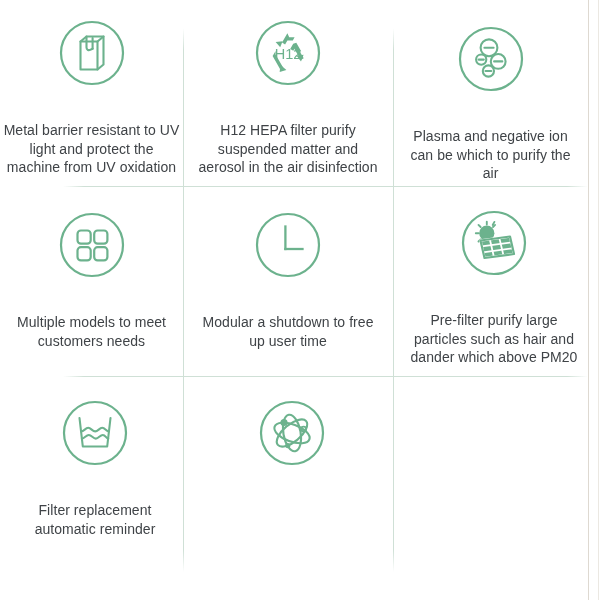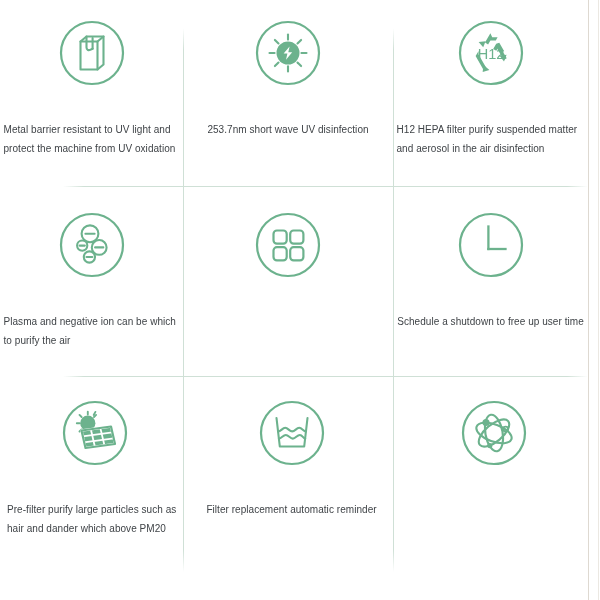--- a/index.html
+++ b/index.html
@@ -78,22 +78,23 @@
 
   .icon-wrap {
     width: 72px;
     height: 72px;
     flex: 0 0 auto;
   }
   .icon-wrap svg { display: block; width: 72px; height: 72px; }
 
   .caption {
     margin-top: 12px;
+    text-align: center;
     color: #3f4347;
-    font-size: 10px;
+    font-size: 14px;
     line-height: 18.5px;
     letter-spacing: .05px;
     max-width: 176px;
   }
   .cell.c2 .caption { max-width: 186px; }
   .cell.c3 .caption { max-width: 188px; }
   .cell.r3.c3 .caption { max-width: 192px; }
 </style>
 </head>
 <body>
@@ -119,40 +120,20 @@
             <path d="M24.5 24.5 L41.5 24.5 L41.5 52.5"></path>
             <path d="M41.5 24.5 L47.5 19.5"></path>
             <path d="M30.5 19.5 L30.5 30.5 C30.5 32.6 32.4 33.7 34.2 32.9 L36.6 31.7"></path>
             <path d="M36.6 31.7 L36.6 21.0"></path>
           </g>
         </svg>
       </div>
       <div class="caption">Metal barrier resistant to UV light and protect the machine from UV oxidation</div>
     </div>
 
-    <div class="cell r1 c2">
-      <div class="icon-wrap">
-        <svg viewBox="0 0 72 72">
-          <circle cx="36" cy="36" r="31" fill="none" stroke="#6cb28d" stroke-width="2.2"></circle>
-          <circle cx="36" cy="36" r="11.5" fill="#6cb28d"></circle>
-          <path d="M37.6 29.4 L31.6 36.6 L35.4 36.6 L34.0 42.8 L40.2 35.2 L36.3 35.2 Z" fill="#ffffff"></path>
-          <g stroke="#6cb28d" stroke-width="2.1" stroke-linecap="round">
-            <line x1="36" y1="17.5" x2="36" y2="22.6"></line>
-            <line x1="36" y1="49.4" x2="36" y2="54.5"></line>
-            <line x1="17.5" y1="36" x2="22.6" y2="36"></line>
-            <line x1="49.4" y1="36" x2="54.5" y2="36"></line>
-            <line x1="22.9" y1="22.9" x2="26.5" y2="26.5"></line>
-            <line x1="45.5" y1="45.5" x2="49.1" y2="49.1"></line>
-            <line x1="45.5" y1="26.5" x2="49.1" y2="22.9"></line>
-            <line x1="22.9" y1="49.1" x2="26.5" y2="45.5"></line>
-          </g>
-        </svg>
-      </div>
-      <div class="caption">253.7nm short wave UV disinfection</div>
-    </div>
 
     <div class="cell r1 c3">
       <div class="icon-wrap">
         <svg viewBox="0 0 72 72">
           <circle cx="36" cy="36" r="31" fill="none" stroke="#6cb28d" stroke-width="2.2"></circle>
           <g fill="#6cb28d">
 
             <path d="M35.4 16.2 L30.0 25.6 L33.1 27.4 L35.4 23.4 L40.8 23.4 L42.6 20.2 L37.2 20.2 Z"></path>
             <path d="M30.6 24.3 L23.6 25.0 L28.2 30.2 Z"></path>
 
@@ -193,33 +174,34 @@
         <svg viewBox="0 0 72 72">
           <circle cx="36" cy="36" r="31" fill="none" stroke="#6cb28d" stroke-width="2.2"></circle>
           <g fill="none" stroke="#6cb28d" stroke-width="2.2">
             <rect x="21.5" y="21.5" width="13.2" height="13.2" rx="3.4"></rect>
             <rect x="38.2" y="21.5" width="13.2" height="13.2" rx="3.4"></rect>
             <rect x="21.5" y="38.2" width="13.2" height="13.2" rx="3.4"></rect>
             <rect x="38.2" y="38.2" width="13.2" height="13.2" rx="3.4"></rect>
           </g>
         </svg>
       </div>
+      <div class="caption">Multiple models to meet customers needs</div>
     </div>
 
     <div class="cell r2 c3">
       <div class="icon-wrap">
         <svg viewBox="0 0 72 72">
           <circle cx="36" cy="36" r="31" fill="none" stroke="#6cb28d" stroke-width="2.2"></circle>
           <g stroke="#6cb28d" stroke-width="2.3" stroke-linecap="square" fill="none">
             <line x1="33.4" y1="17.5" x2="33.4" y2="40.0"></line>
             <line x1="33.4" y1="40.0" x2="50.5" y2="40.0"></line>
           </g>
         </svg>
       </div>
-      <div class="caption">Schedule a shutdown to free up user time</div>
+      <div class="caption">Modular a shutdown to free up user time</div>
     </div>
 
     <div class="cell r3 c1">
       <div class="icon-wrap">
         <svg viewBox="0 0 72 72">
           <circle cx="36" cy="36" r="31" fill="none" stroke="#6cb28d" stroke-width="2.2"></circle>
 
           <circle cx="28.8" cy="26.2" r="7.6" fill="#6cb28d"></circle>
           <g stroke="#6cb28d" stroke-width="1.9" stroke-linecap="round">
             <line x1="28.8" y1="14.8" x2="28.8" y2="17.6"></line>

